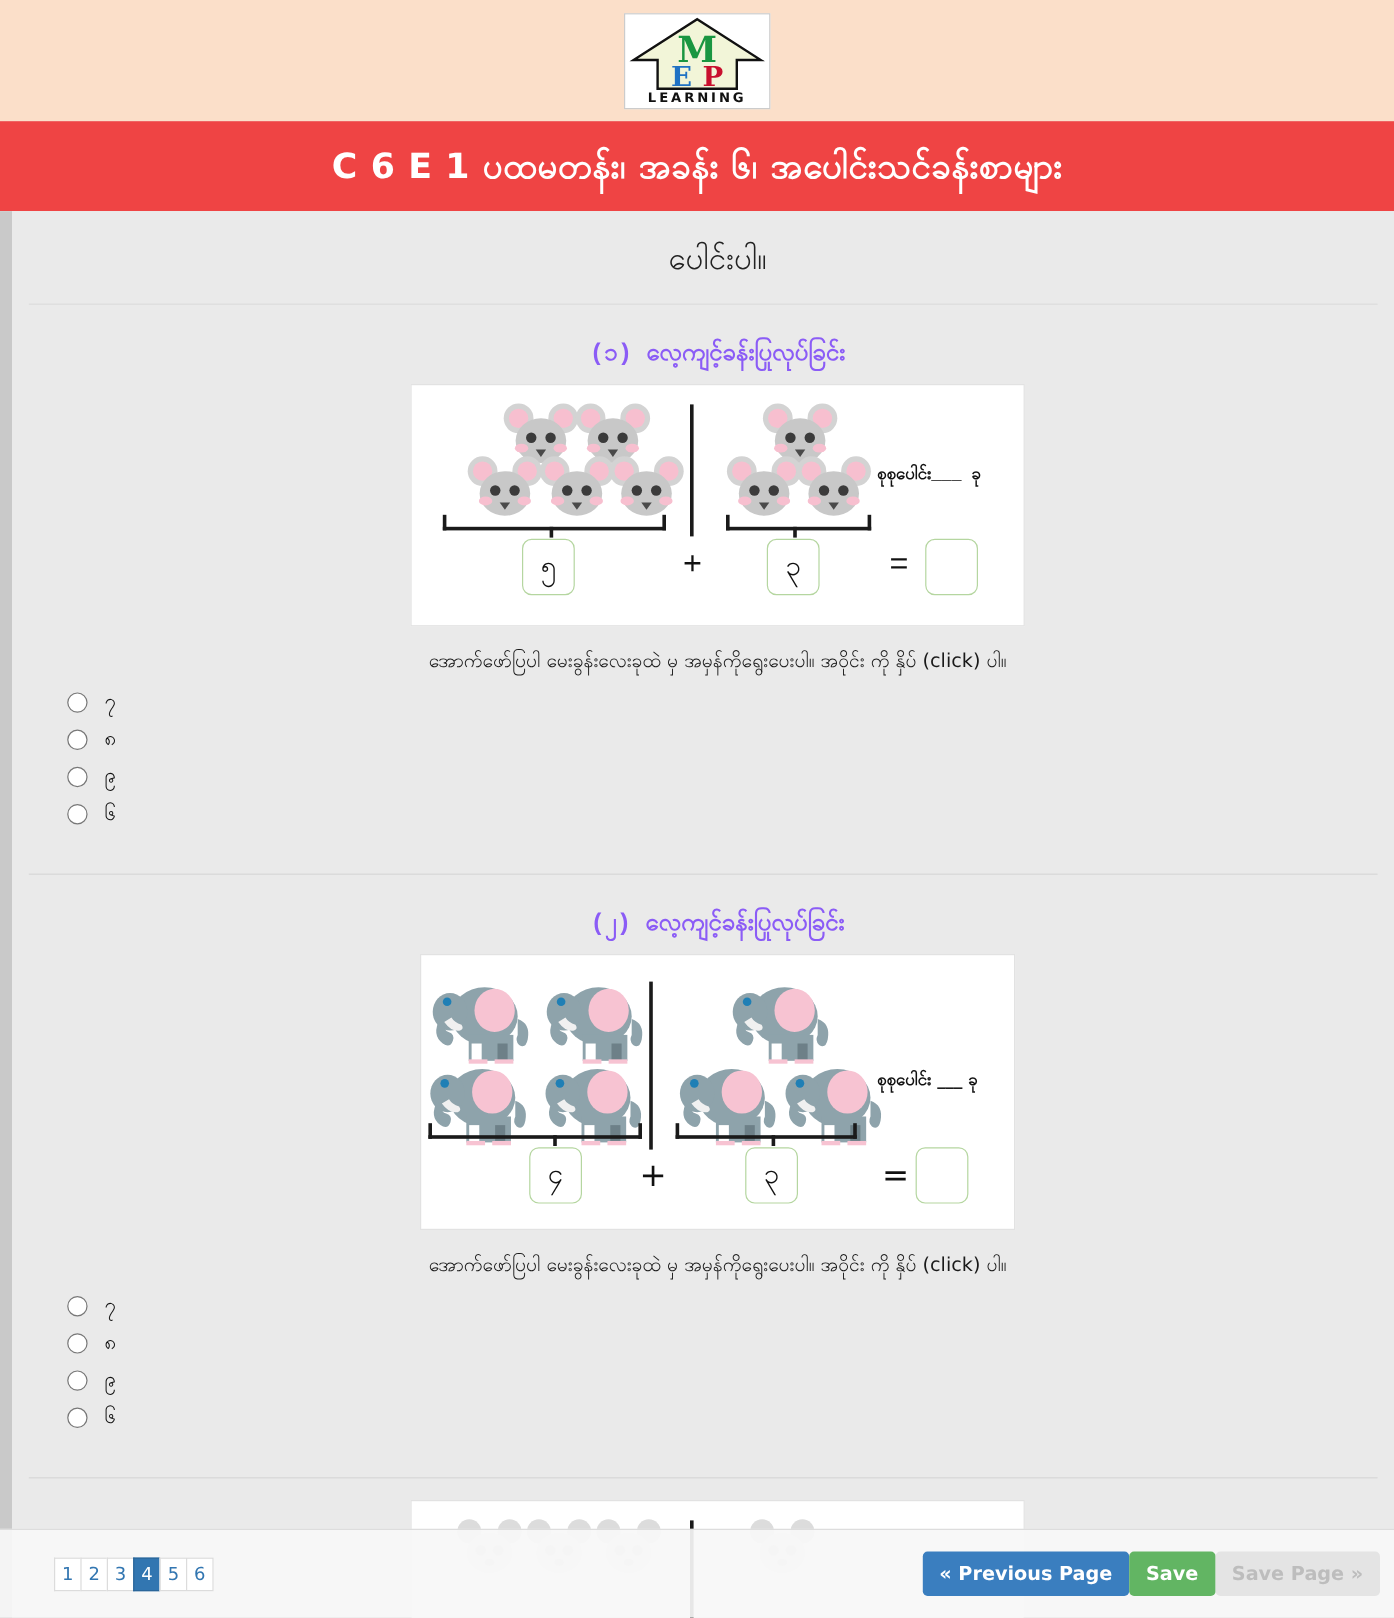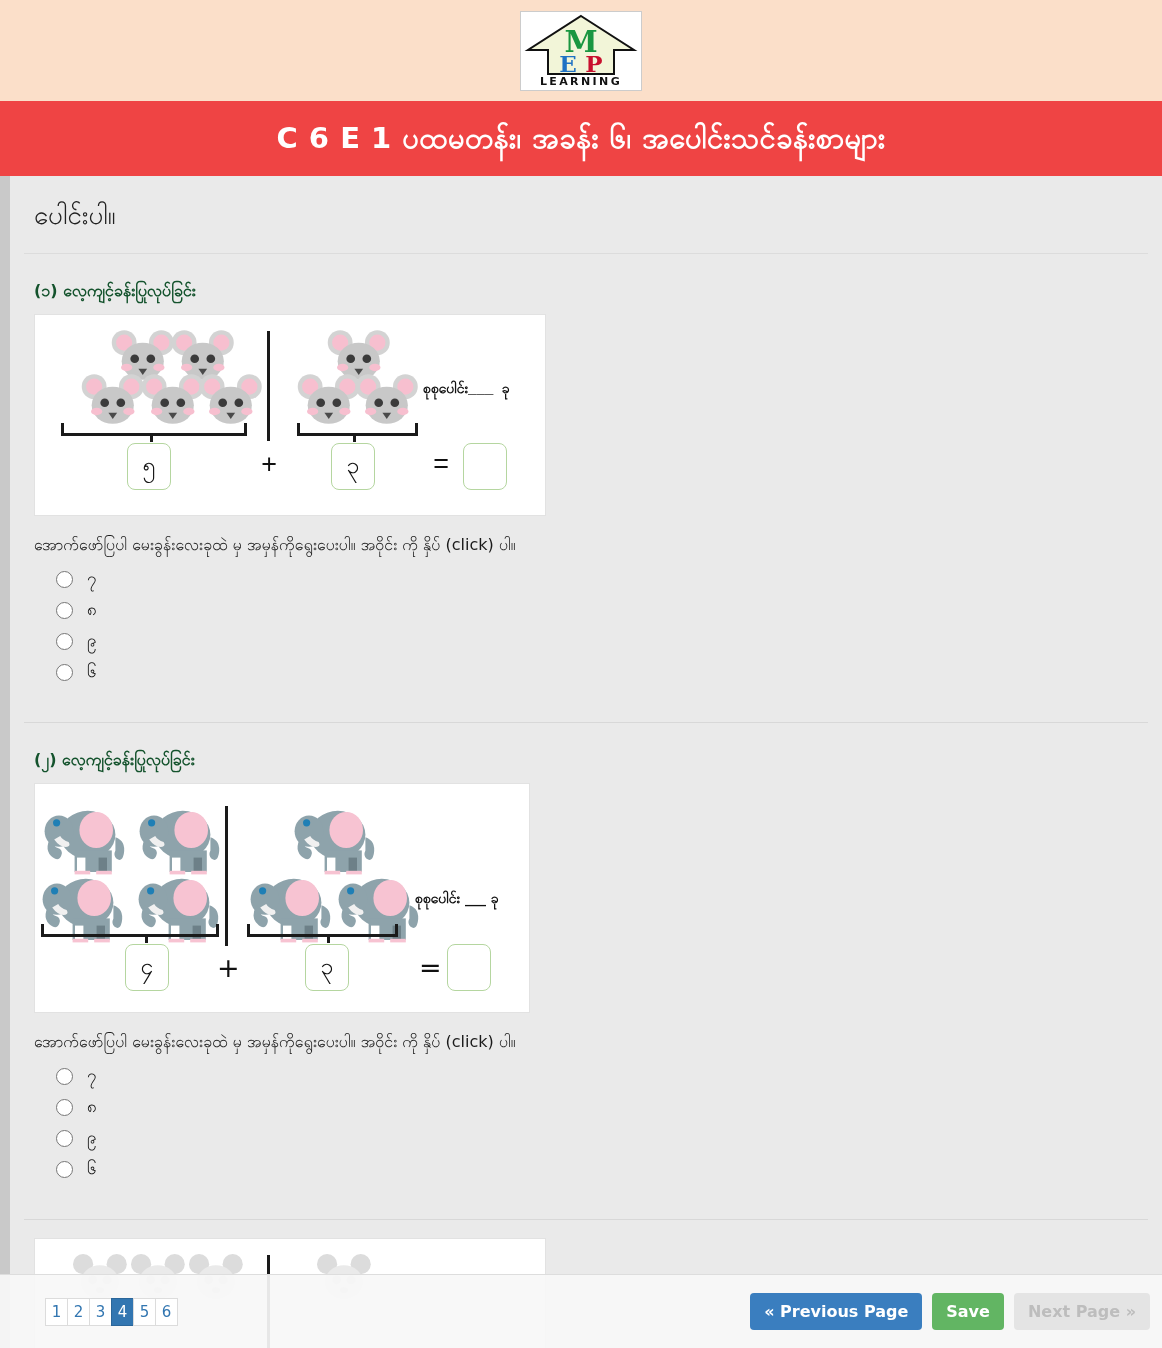--- a/index.html
+++ b/index.html
@@ -63,41 +63,43 @@
   .left-rail {
     width: 10px;
     background: #c9c9c9;
     flex: 0 0 10px;
   }
   .content {
     flex: 1;
     padding: 0 0 0 0;
     position: relative;
     background: #eaeaea;
+    text-align: center;
   }
 
   .section-title {
     font-size: 26px;
     color: #222;
     padding: 22px 0 16px 24px;
   }
   .hr-light {
     border: 0;
     border-top: 1px solid #dcdcdc;
     margin: 0 14px 0 14px;
   }
 
   .exercise {
     padding: 26px 0 10px 24px;
   }
   .ex-heading {
-    font-size: 16px;
+    font-size: 20px;
     font-weight: bold;
-    color: #14532d;
+    color: #8b5cf6;
     margin-bottom: 10px;
+    font-family: Liberation Mono, monospace;
   }
 
   .figure-card {
     background: #ffffff;
     border: 1px solid #e2e2e2;
     display: inline-block;
     position: relative;
   }
   .figure-card.mice { width: 510px; height: 200px; font-family: Liberation Mono, monospace; }
   .figure-card.eleph { width: 494px; height: 228px; }
@@ -218,21 +220,21 @@
     font-size: 16px;
     font-weight: bold;
     color: #3c3c3c;
     line-height: 1.35;
     pointer-events: none;
   }
   .foot-btns {
     margin-left: auto;
     margin-right: 12px;
     display: flex;
-    gap: 10px;
+    gap: 0;
     z-index: 2;
   }
   .btn {
     border: none;
     border-radius: 4px;
     font-size: 16px;
     font-weight: bold;
     padding: 9px 14px;
     color: #ffffff;
     font-family: "DejaVu Sans", "Liberation Sans", sans-serif;
@@ -527,21 +529,21 @@
               <rect x="56" y="118" width="26" height="6" fill="#f7c3d2"></rect>
               <rect x="92" y="118" width="26" height="6" fill="#f7c3d2"></rect>
             </g>
           </svg>
 
           <div class="brace" style="left:6px;top:140px;width:172px;"></div>
           <div class="brace-tick" style="left:110px;top:150px;"></div>
           <div class="brace" style="left:212px;top:140px;width:145px;"></div>
           <div class="brace-tick" style="left:292px;top:150px;"></div>
 
-          <div class="total-label" style="left:380px;top:105px;">စုစုပေါင်း ___ ခု</div>
+          <div class="total-label" style="left:380px;top:94px;">စုစုပေါင်း ___ ခု</div>
 
           <div class="numbox" style="left:90px;top:160px;width:42px;height:45px;">၄</div>
           <div class="op" style="left:182px;top:168px;">+</div>
           <div class="numbox" style="left:270px;top:160px;width:42px;height:45px;">၃</div>
           <div class="op" style="left:384px;top:168px;">=</div>
           <div class="numbox" style="left:412px;top:160px;width:42px;height:45px;"></div>
         </div>
       </div>
 
       <div class="q-prompt">အောက်ဖော်ပြပါ မေးခွန်းလေးခုထဲ မှ အမှန်ကိုရွေးပေးပါ။ အဝိုင်း  ကို နှိပ် (click) ပါ။</div>
@@ -621,17 +623,17 @@
       <div class="pager-btn">3</div>
       <div class="pager-btn active">4</div>
       <div class="pager-btn">5</div>
       <div class="pager-btn">6</div>
     </div>
 
 
     <div class="foot-btns">
       <button class="btn btn-prev">« Previous Page</button>
       <button class="btn btn-save">Save</button>
-      <button class="btn btn-next">Next Page »</button>
+      <button class="btn btn-next">Save Page »</button>
     </div>
   </div>
 
 </div>
 
 </body></html>

